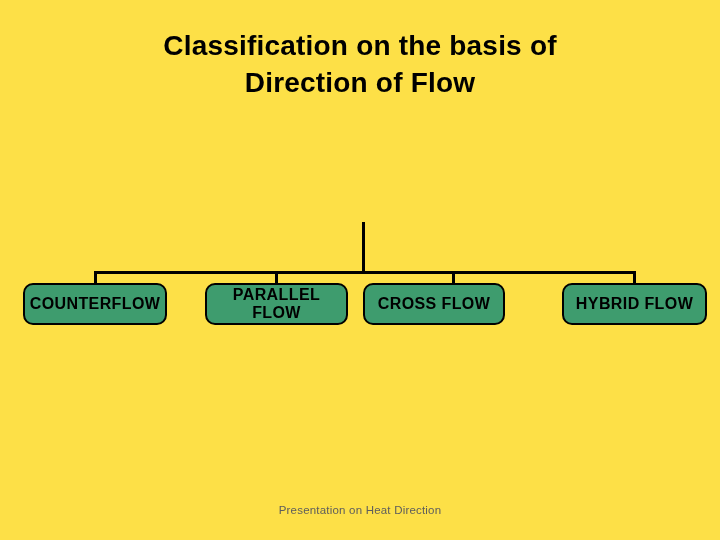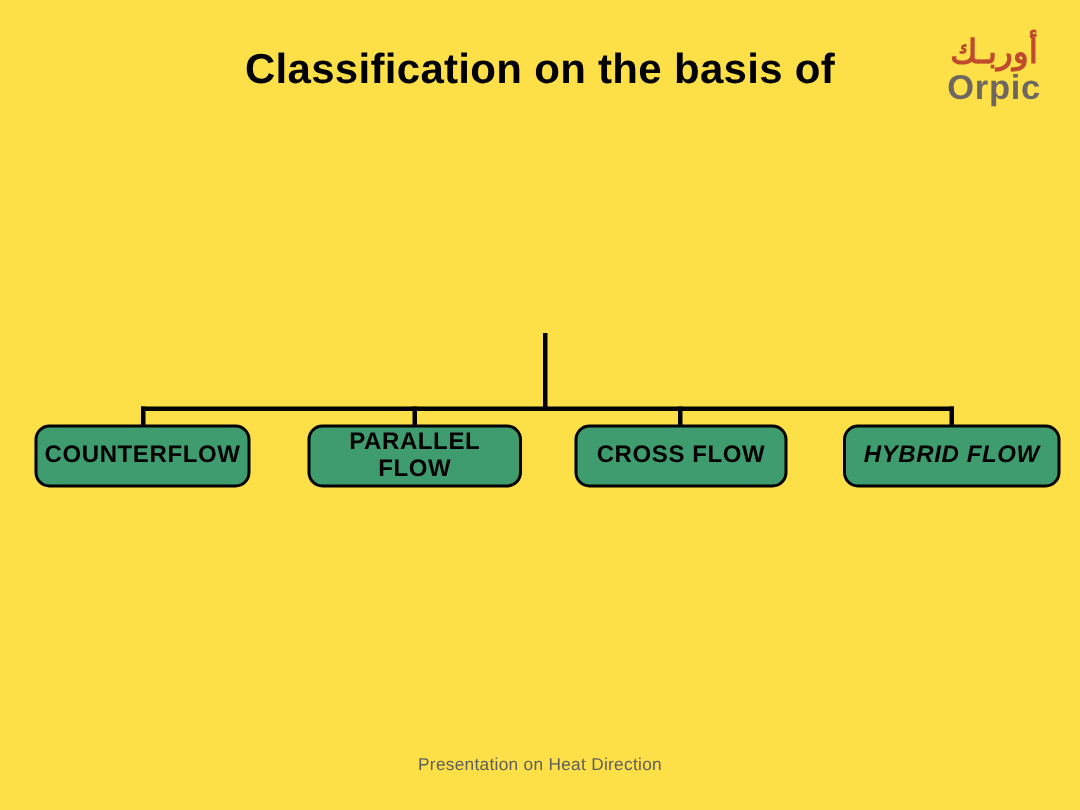--- a/index.html
+++ b/index.html
@@ -74,21 +74,21 @@
   }
   .child-node {
     top: 283px;
     height: 42px;
     border-radius: 10px;
     font-size: 16px;
     letter-spacing: 0.4px;
   }
   .child-0 { left: 23px;  width: 144px; }
   .child-1 { left: 205px; width: 143px; }
-  .child-2 { left: 383px; width: 142px; }
+  .child-2 { left: 363px; width: 142px; }
   .child-3 { left: 562px; width: 145px; }
 
   
   .line {
     position: absolute;
     background: #000000;
   }
   .line-root-v { left: 362px; top: 222px; width: 3px; height: 51px; }
   .line-h      { left: 94px;  top: 271px; width: 542px; height: 3px; }
   .stub        { top: 271px; width: 3px; height: 14px; }
@@ -109,43 +109,40 @@
     letter-spacing: 0.2px;
   }
 </style>
 </head>
 <body>
 
 <div class="slide">
 
   <div class="title">
     <div>Classification on the basis of</div>
+    <div>Direction of Flow</div>
   </div>
 
-  <div class="logo">
-    <div class="logo-arabic" style="color: rgb(191, 74, 46);">أوربـك</div>
-    <div class="logo-latin" style="color: rgb(110, 103, 97);">Orpic</div>
-  </div>
 
   <div class="line line-root-v" style="background: rgb(0, 0, 0);"></div>
   <div class="line line-h" style="background: rgb(0, 0, 0);"></div>
   <div class="line stub stub-0" style="background: rgb(0, 0, 0);"></div>
   <div class="line stub stub-1" style="background: rgb(0, 0, 0);"></div>
   <div class="line stub stub-2" style="background: rgb(0, 0, 0);"></div>
   <div class="line stub stub-3" style="background: rgb(0, 0, 0);"></div>
 
 
   <div class="node child-node child-0" style="background: rgb(62, 156, 110); border-color: rgb(0, 0, 0);">
     <span>COUNTERFLOW</span>
   </div>
   <div class="node child-node child-1" style="background: rgb(62, 156, 110); border-color: rgb(0, 0, 0);">
     <span>PARALLEL FLOW</span>
   </div>
   <div class="node child-node child-2" style="background: rgb(62, 156, 110); border-color: rgb(0, 0, 0);">
     <span>CROSS FLOW</span>
   </div>
-  <div class="node child-node child-3" style="background: rgb(62, 156, 110); border-color: rgb(0, 0, 0); font-style: italic;">
+  <div class="node child-node child-3" style="background: rgb(62, 156, 110); border-color: rgb(0, 0, 0);">
     <span>HYBRID FLOW</span>
   </div>
 
   <div class="footer">Presentation on Heat Direction</div>
 
 </div>
 
 </body></html>

